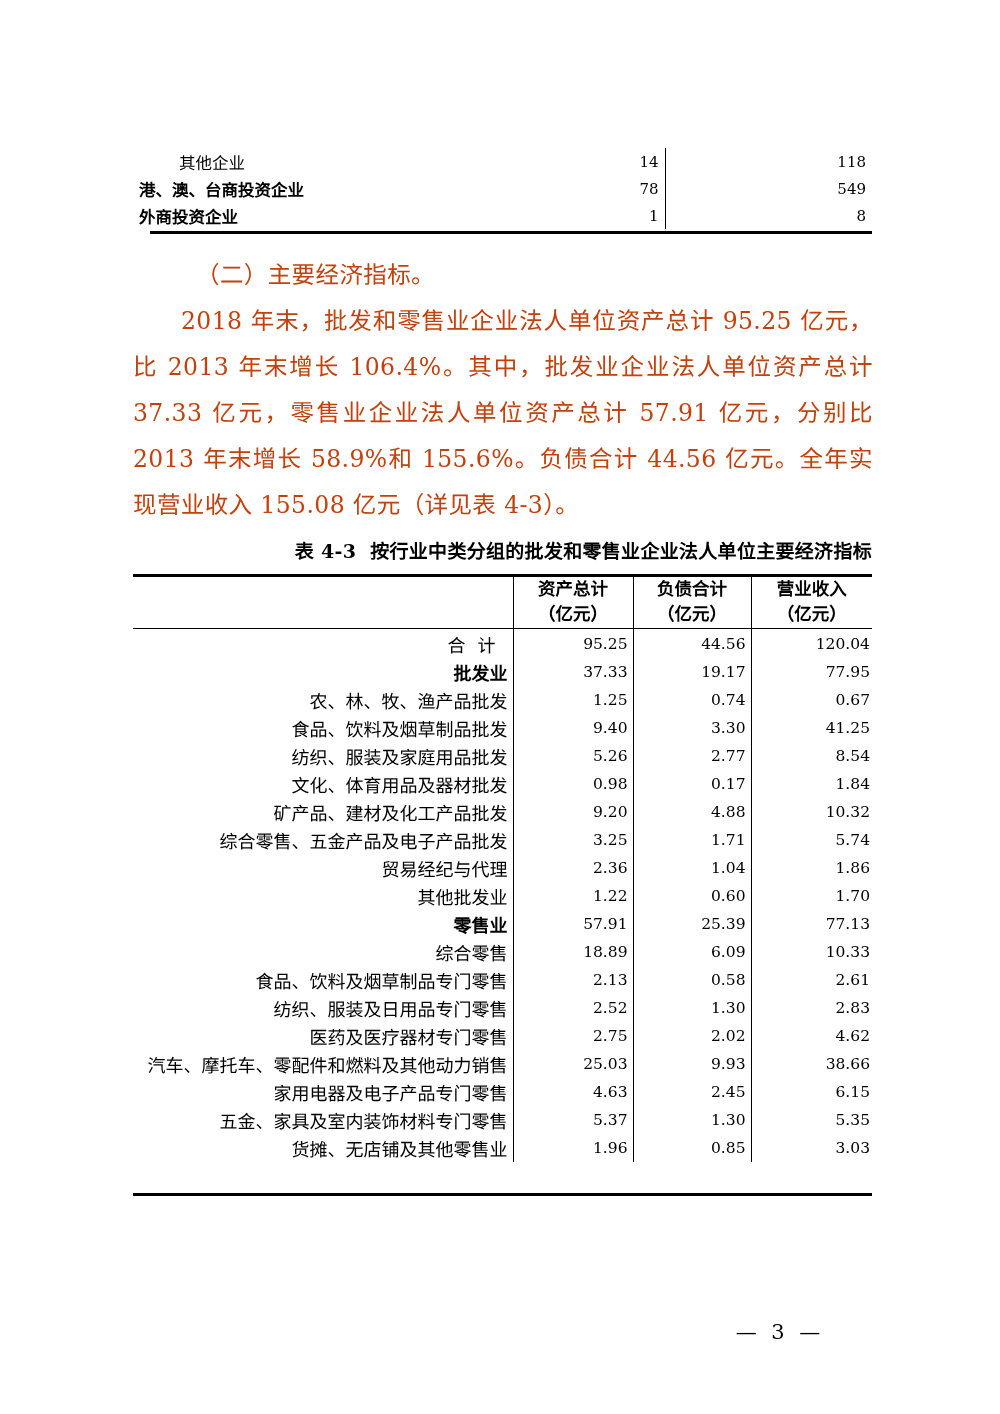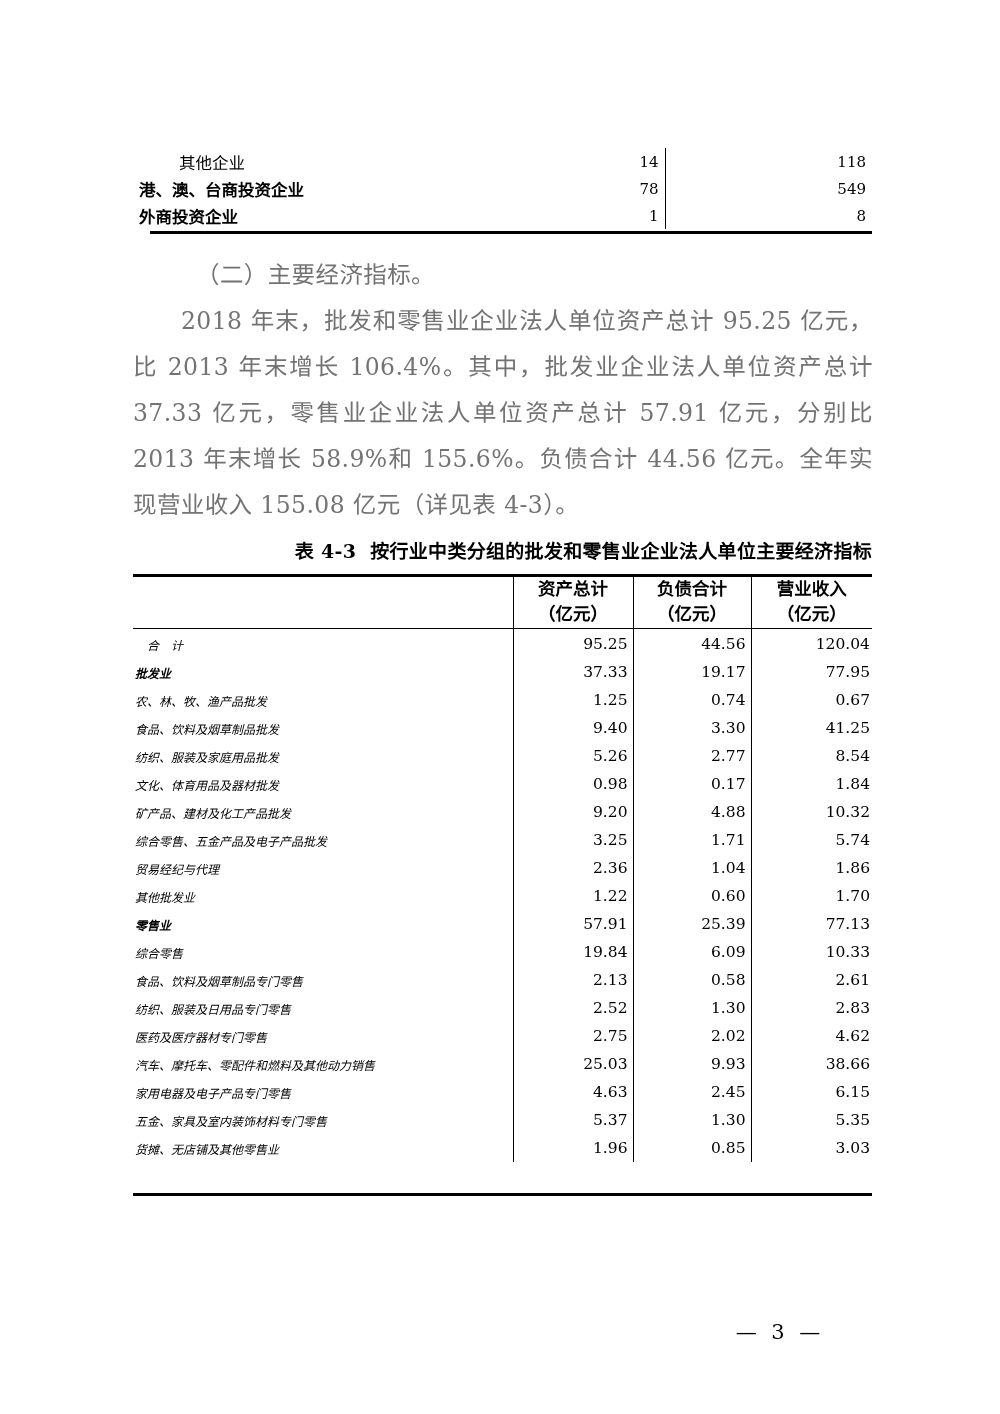--- a/index.html
+++ b/index.html
@@ -67,21 +67,21 @@
     background: #000;
   }
 
   
   .para {
     position: absolute;
     font-family: "DejaVu Serif", "Liberation Serif", serif;
     font-size: 23.5px;
     line-height: 46px;
     letter-spacing: 0.4px;
-    color: #737373;
+    color: #c2410c;
     text-align: justify;
   }
   #section-heading {
     left: 196px;
     top: 252px;
     width: 680px;
     white-space: nowrap;
   }
   #main-para {
     left: 133px;
@@ -139,26 +139,25 @@
   .main-table thead th span { display: block; }
 
   .main-table tbody td {
     font-size: 16px;
     font-family: "DejaVu Serif", "Liberation Serif", serif;
     height: 28px;
     padding: 0 5px 0 0;
     vertical-align: middle;
   }
   .main-table tbody td.cell-label {
-    text-align: left;
+    text-align: right;
     padding-left: 2px;
     border-right: 1.5px solid #000;
     white-space: nowrap;
-    font-size: 12px;
-    font-style: italic;
+    font-size: 18px;
   }
   .main-table tbody td.cell-num {
     text-align: right;
     border-right: 1.2px solid #000;
     font-size: 15.5px;
   }
   .main-table tbody td.cell-num.last { border-right: none; padding-right: 2px; }
 
   .row-total td.cell-label { text-align: center; }
   .row-total .spaced { letter-spacing: 12px; padding-left: 12px; }
@@ -322,21 +321,21 @@
             <td class="cell-num last">1.70</td>
           </tr>
           <tr class="row-major">
             <td class="cell-label">零售业</td>
             <td class="cell-num">57.91</td>
             <td class="cell-num">25.39</td>
             <td class="cell-num last">77.13</td>
           </tr>
           <tr class="row-sub">
             <td class="cell-label">综合零售</td>
-            <td class="cell-num">19.84</td>
+            <td class="cell-num">18.89</td>
             <td class="cell-num">6.09</td>
             <td class="cell-num last">10.33</td>
           </tr>
           <tr class="row-sub">
             <td class="cell-label">食品、饮料及烟草制品专门零售</td>
             <td class="cell-num">2.13</td>
             <td class="cell-num">0.58</td>
             <td class="cell-num last">2.61</td>
           </tr>
           <tr class="row-sub">

